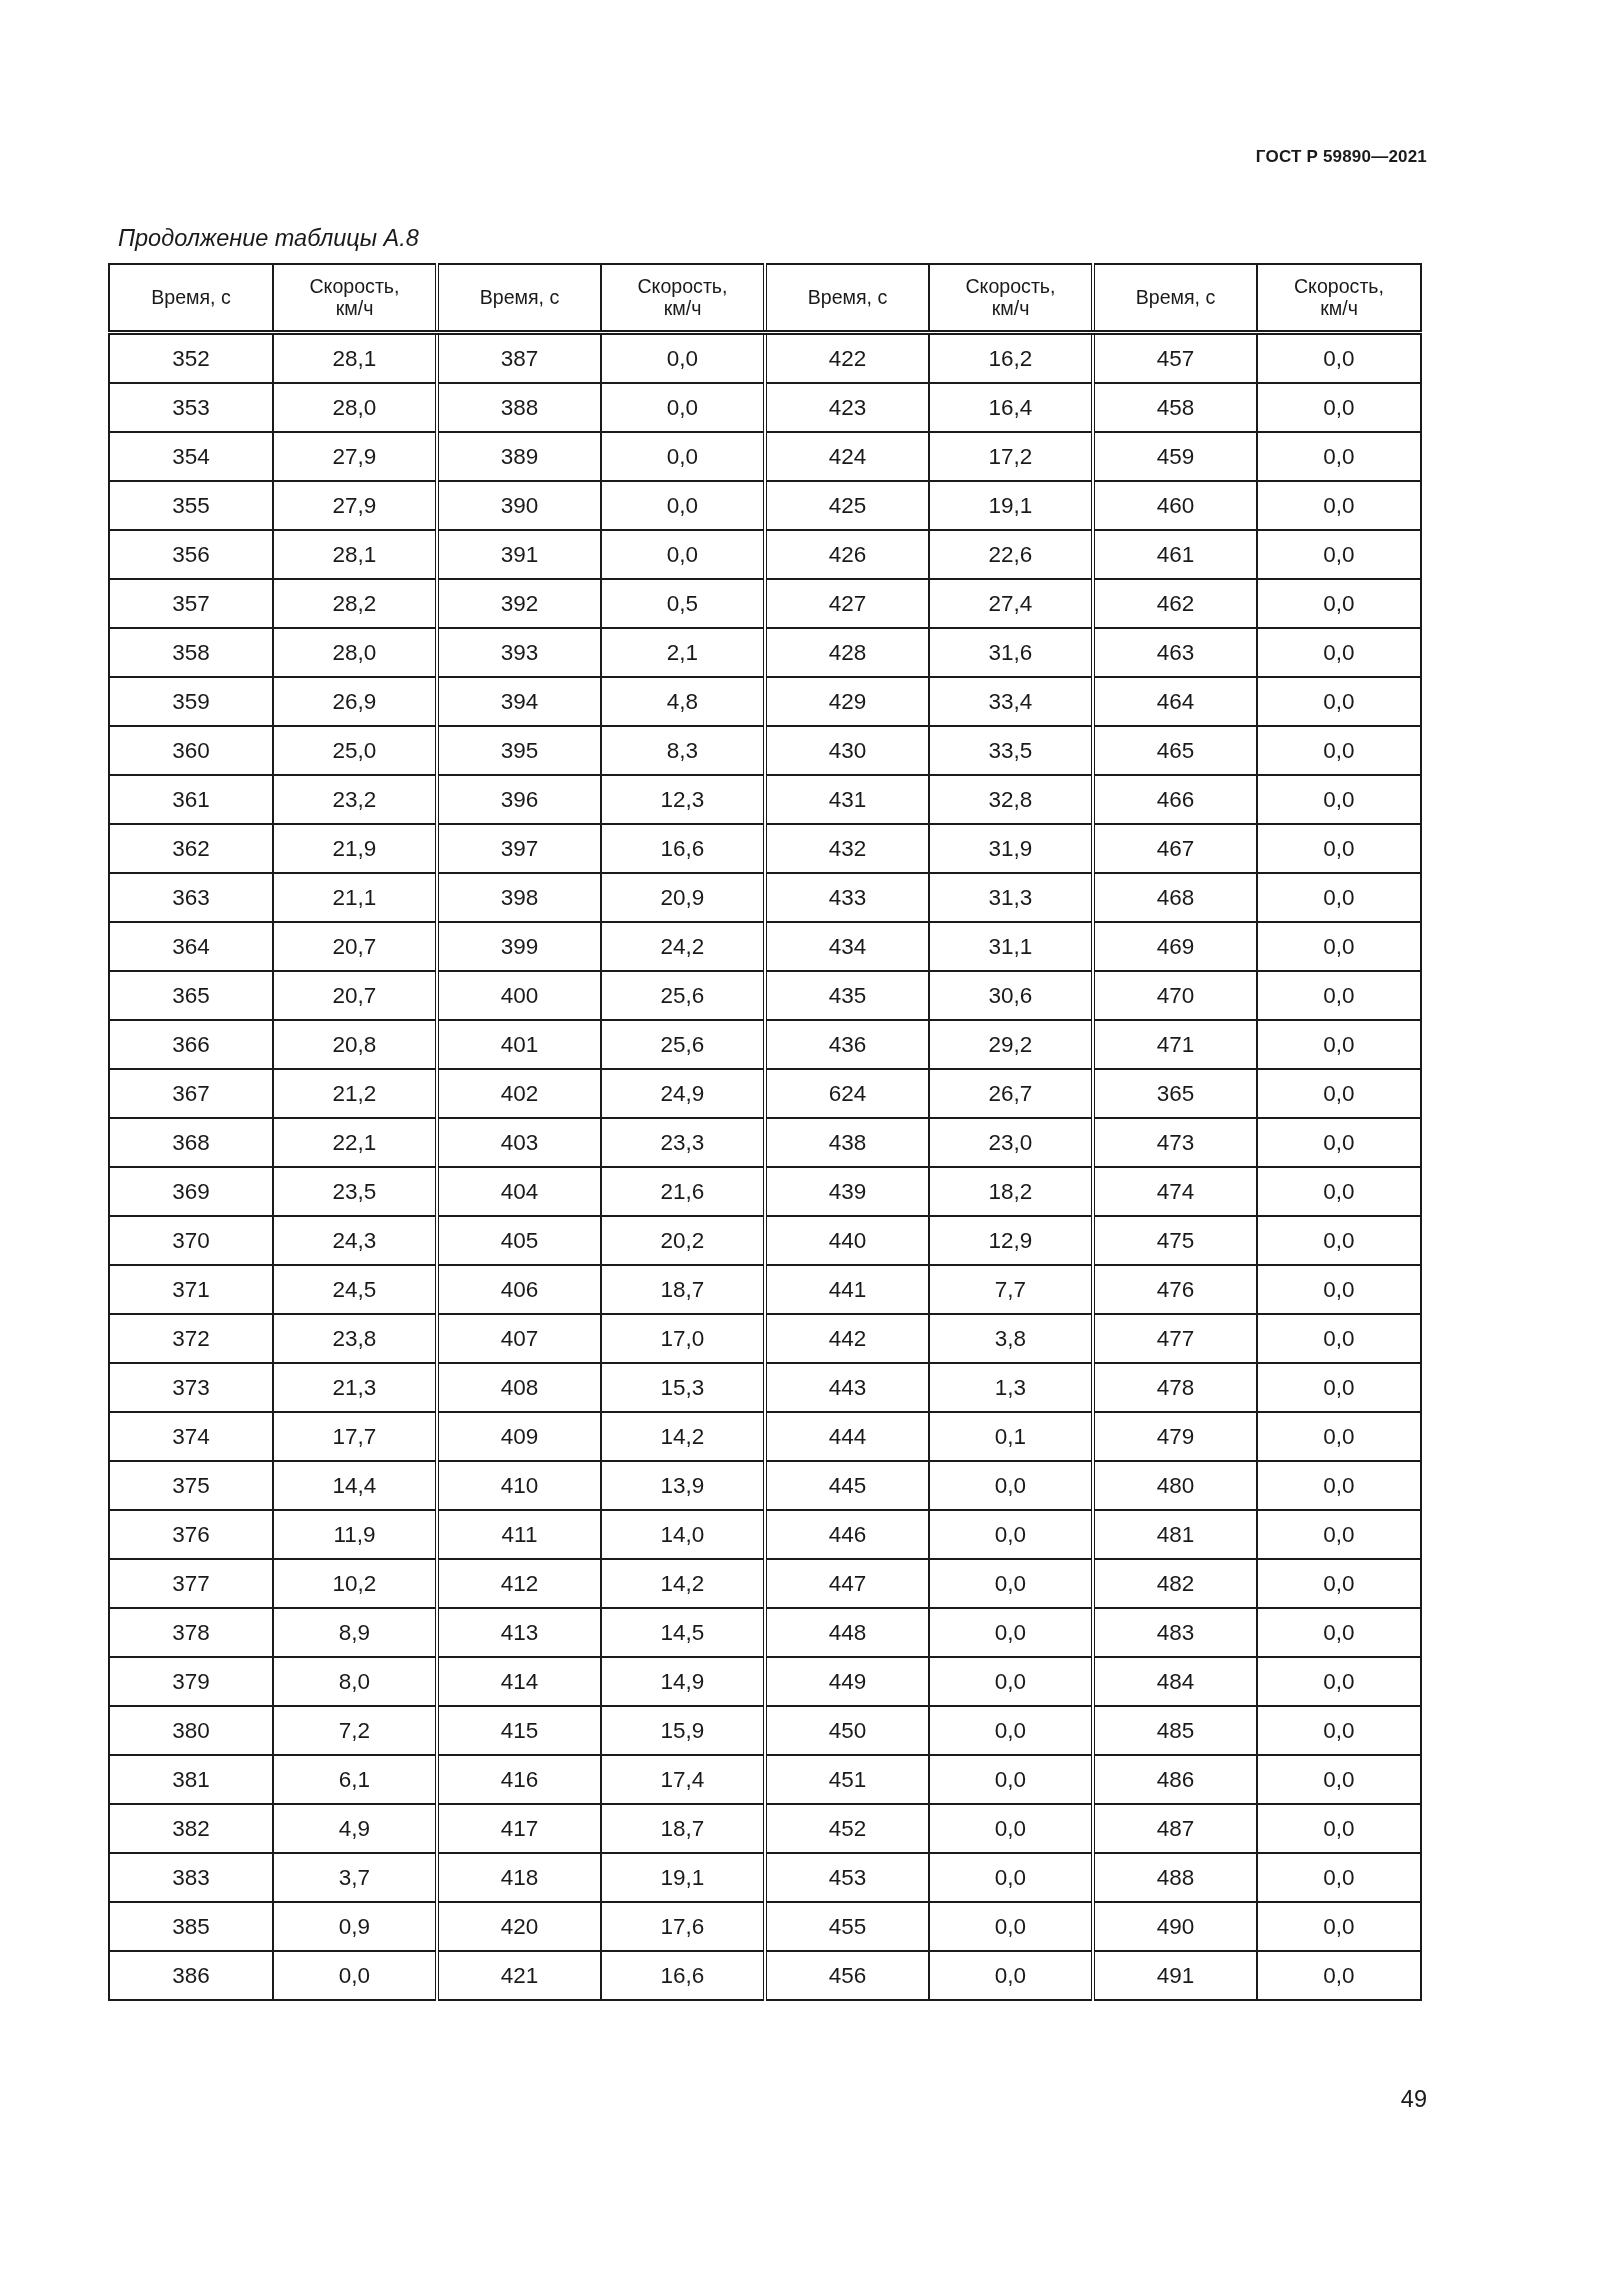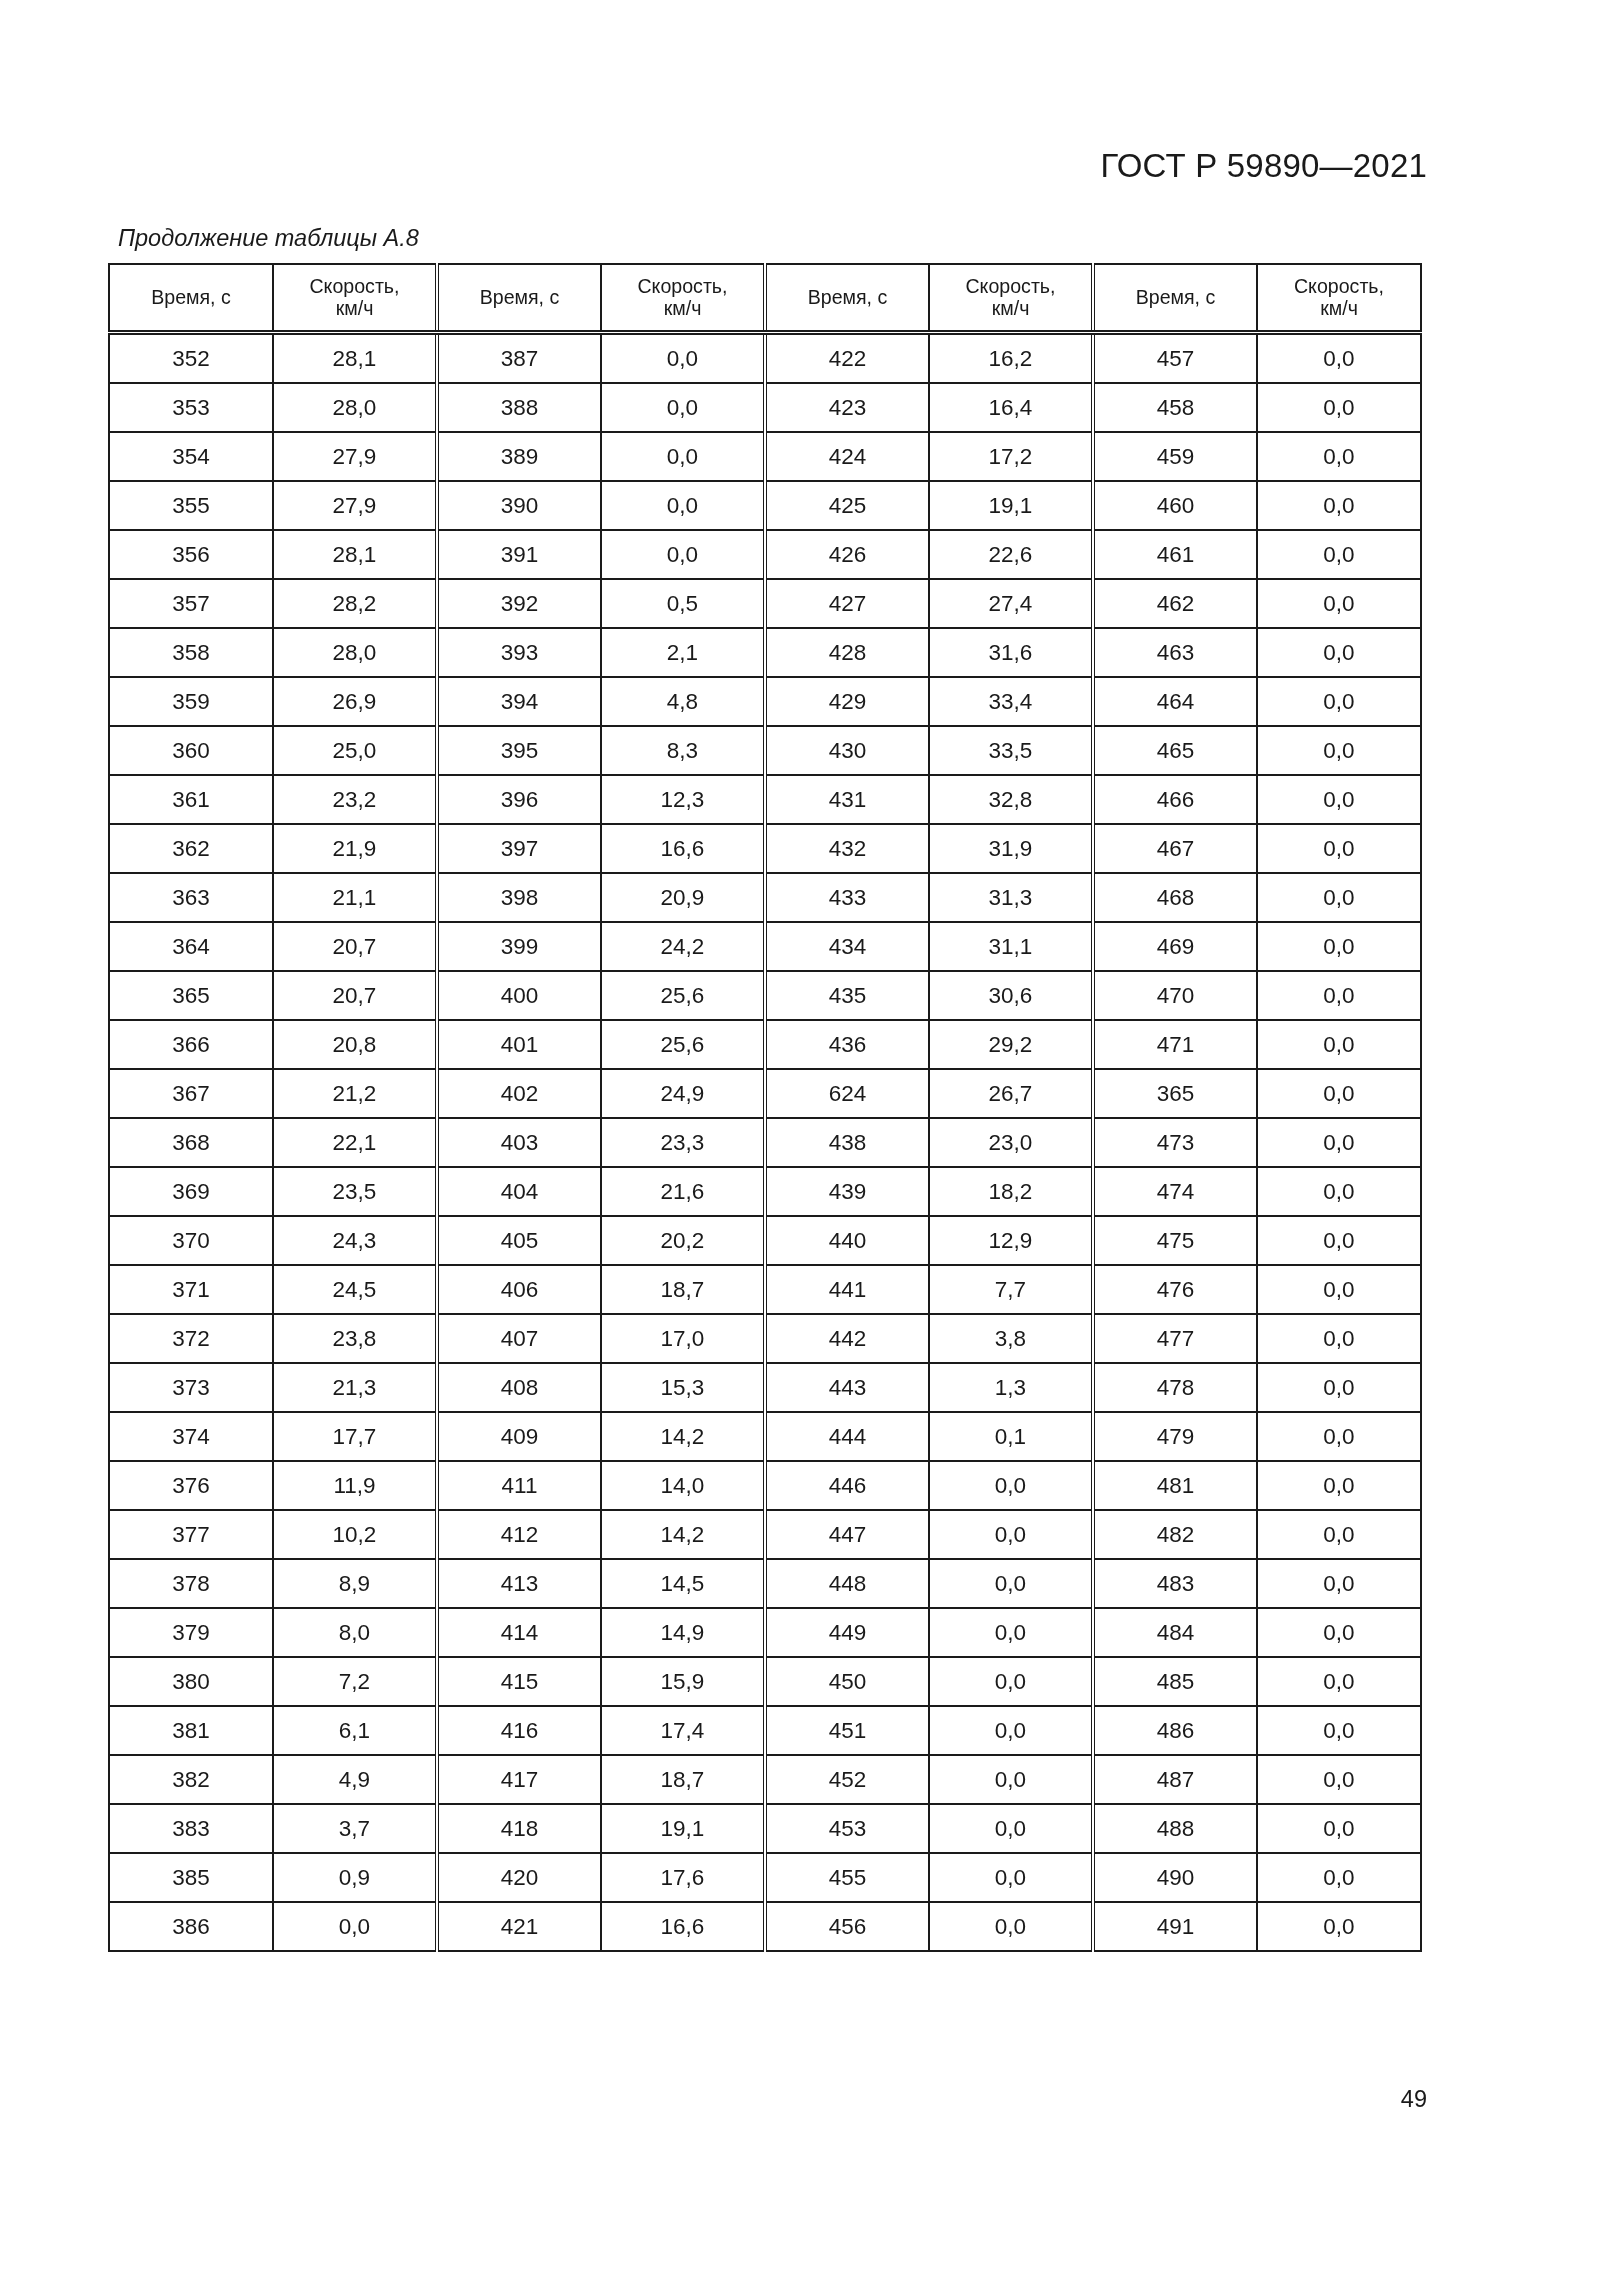--- a/index.html
+++ b/index.html
@@ -1,17 +1,17 @@
 <!DOCTYPE html>
 <html><head>
 <meta charset="utf-8">
 <style>
   html, body { margin: 0; padding: 0; background: #ffffff; }
   body { width: 1621px; height: 2293px; position: relative; font-family: "Liberation Sans", sans-serif; color: #1a1a1a; }
-  .doc-code { position: absolute; top: 147px; right: 194px; font-size: 33px; font-weight: normal; letter-spacing: 0.2px; }
+  .doc-code { position: absolute; top: 147px; right: 194px; font-size: 17px; font-weight: bold; letter-spacing: 0.2px; }
   .caption { position: absolute; top: 225px; left: 118px; font-size: 23.5px; font-style: italic; }
   .page-num { position: absolute; top: 2086px; right: 194px; font-size: 23.5px; }
   table.data { position: absolute; top: 263px; left: 108px; width: 1311px; border-collapse: collapse; table-layout: fixed; border: 2.9px solid #1a1a1a; }
   table.data th, table.data td { border: 2px solid #1a1a1a; text-align: center; padding: 0; font-weight: normal; }
   table.data th { height: 65px; font-size: 19.6px; line-height: 21.6px; }
   table.data thead tr { border-bottom: 4.9px double #1a1a1a; }
   table.data thead th { border-bottom: 5.9px double #1a1a1a; }
   table.data td { height: 47px; font-size: 22.5px; }
   table.data .grp-sep { border-left: 4.9px double #1a1a1a; }
   col.c { width: 164px; }
@@ -270,20 +270,30 @@
         <td>374</td>
         <td>17,7</td>
         <td class="grp-sep">409</td>
         <td>14,2</td>
         <td class="grp-sep">444</td>
         <td>0,1</td>
         <td class="grp-sep">479</td>
         <td>0,0</td>
       </tr>
       <tr>
+        <td>375</td>
+        <td>14,4</td>
+        <td class="grp-sep">410</td>
+        <td>13,9</td>
+        <td class="grp-sep">445</td>
+        <td>0,0</td>
+        <td class="grp-sep">480</td>
+        <td>0,0</td>
+      </tr>
+      <tr>
         <td>376</td>
         <td>11,9</td>
         <td class="grp-sep">411</td>
         <td>14,0</td>
         <td class="grp-sep">446</td>
         <td>0,0</td>
         <td class="grp-sep">481</td>
         <td>0,0</td>
       </tr>
       <tr>

